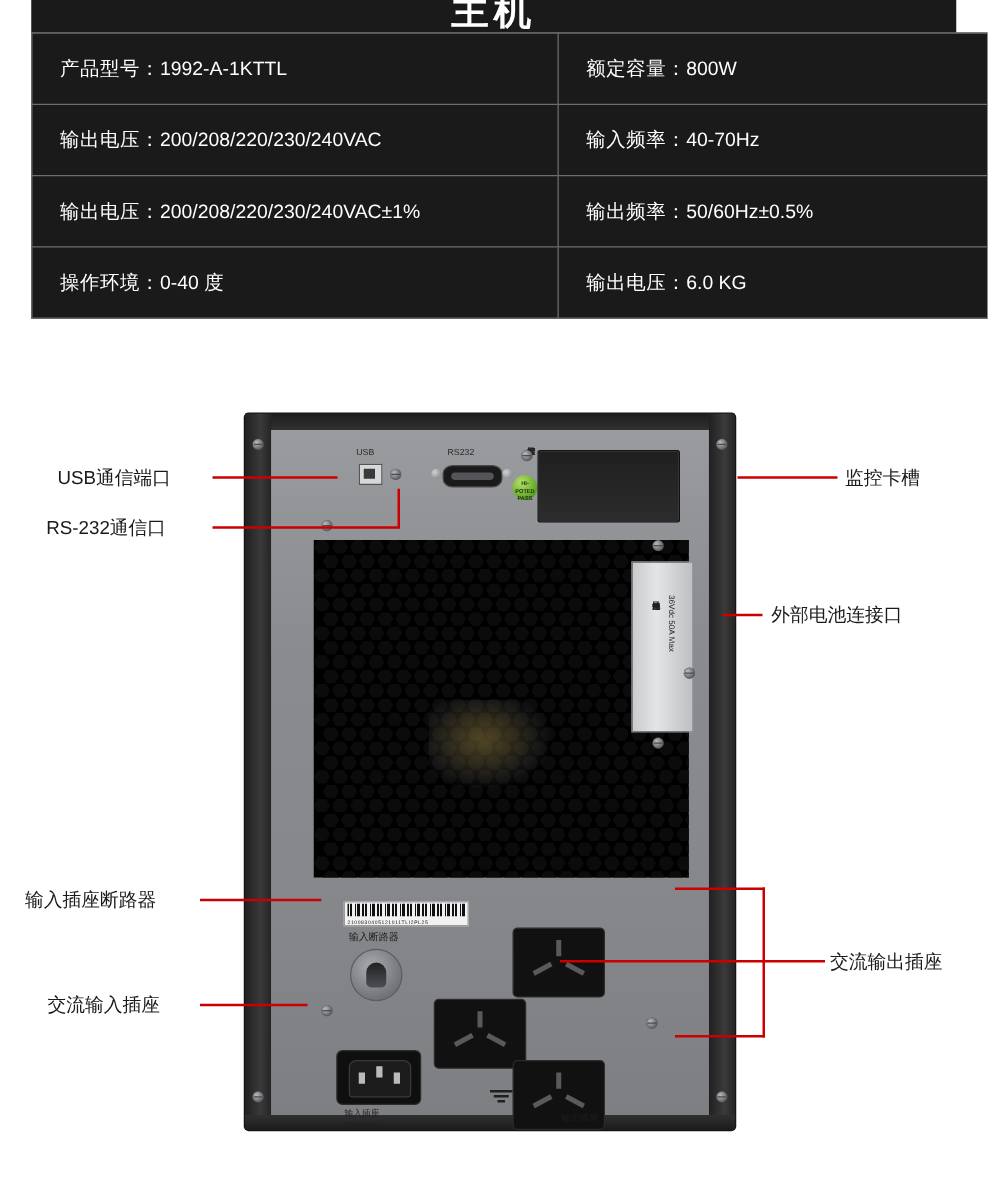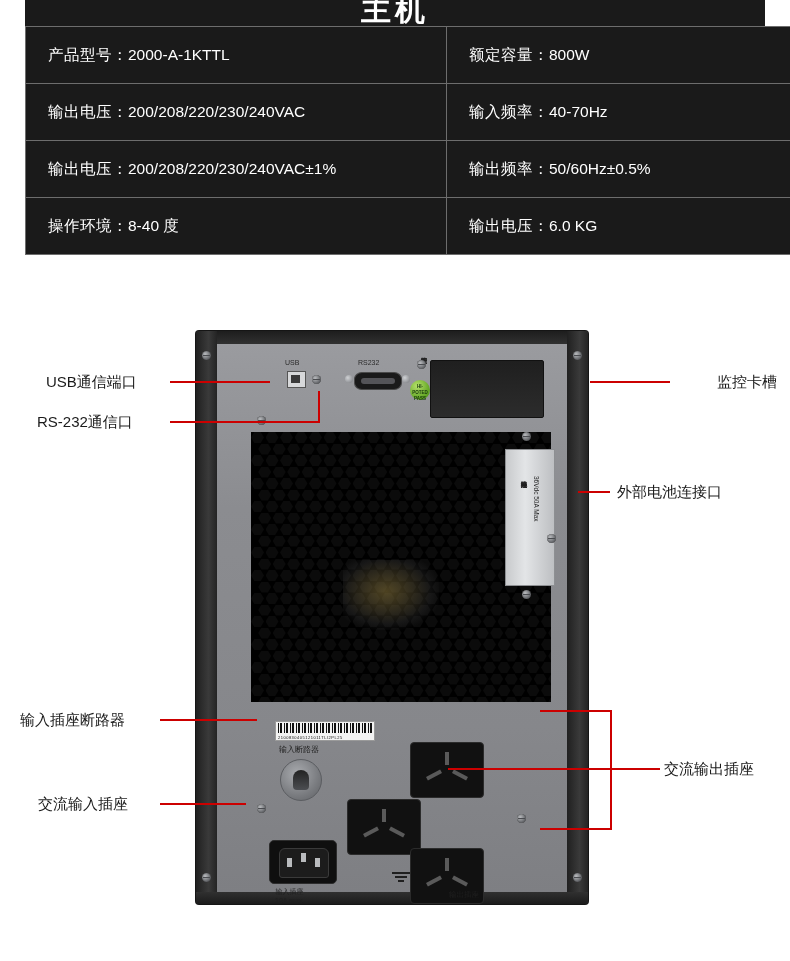--- a/index.html
+++ b/index.html
@@ -349,21 +349,21 @@
 </style>
 </head>
 <body>
 
 <div class="spec-wrap">
   <div class="spec-title">主机</div>
   <table class="spec">
     <tbody>
       <tr>
         <td class="col1">
-          <span class="lbl">产品型号：</span><span>2000-A-1KTTL</span>
+          <span class="lbl">产品型号：</span><span>1992-A-1KTTL</span>
         </td>
         <td class="col2">
           <span class="lbl">额定容量：</span><span>800W</span>
         </td>
       </tr>
       <tr>
         <td class="col1">
           <span class="lbl">输出电压：</span><span>200/208/220/230/240VAC</span>
         </td>
         <td class="col2">
@@ -373,21 +373,21 @@
       <tr>
         <td class="col1">
           <span class="lbl">输出电压：</span><span>200/208/220/230/240VAC±1%</span>
         </td>
         <td class="col2">
           <span class="lbl">输出频率：</span><span>50/60Hz±0.5%</span>
         </td>
       </tr>
       <tr>
         <td class="col1">
-          <span class="lbl">操作环境：</span><span>8-40 度</span>
+          <span class="lbl">操作环境：</span><span>0-40 度</span>
         </td>
         <td class="col2">
           <span class="lbl">输出电压：</span><span>6.0 KG</span>
         </td>
       </tr>
     </tbody>
   </table>
 </div>
 
 <div class="photo">
@@ -1038,21 +1038,21 @@
     </div>
   </div>
 
   <div class="callout" style="left:46px;top:83px;">USB通信端口</div>
   <div class="line h" style="left:170px;top:91px;width:100px;"></div>
 
   <div class="callout" style="left:37px;top:123px;">RS-232通信口</div>
   <div class="line h" style="left:170px;top:131px;width:150px;"></div>
   <div class="line v" style="left:318px;top:101px;height:31px;"></div>
 
-  <div class="callout" style="left:717px;top:83px;">监控卡槽</div>
+  <div class="callout" style="left:676px;top:83px;">监控卡槽</div>
   <div class="line h" style="left:590px;top:91px;width:80px;"></div>
 
   <div class="callout" style="left:617px;top:193px;">外部电池连接口</div>
   <div class="line h" style="left:578px;top:201px;width:32px;"></div>
 
   <div class="callout" style="left:20px;top:421px;">输入插座断路器</div>
   <div class="line h" style="left:160px;top:429px;width:97px;"></div>
 
   <div class="callout" style="left:38px;top:505px;">交流输入插座</div>
   <div class="line h" style="left:160px;top:513px;width:86px;"></div>

